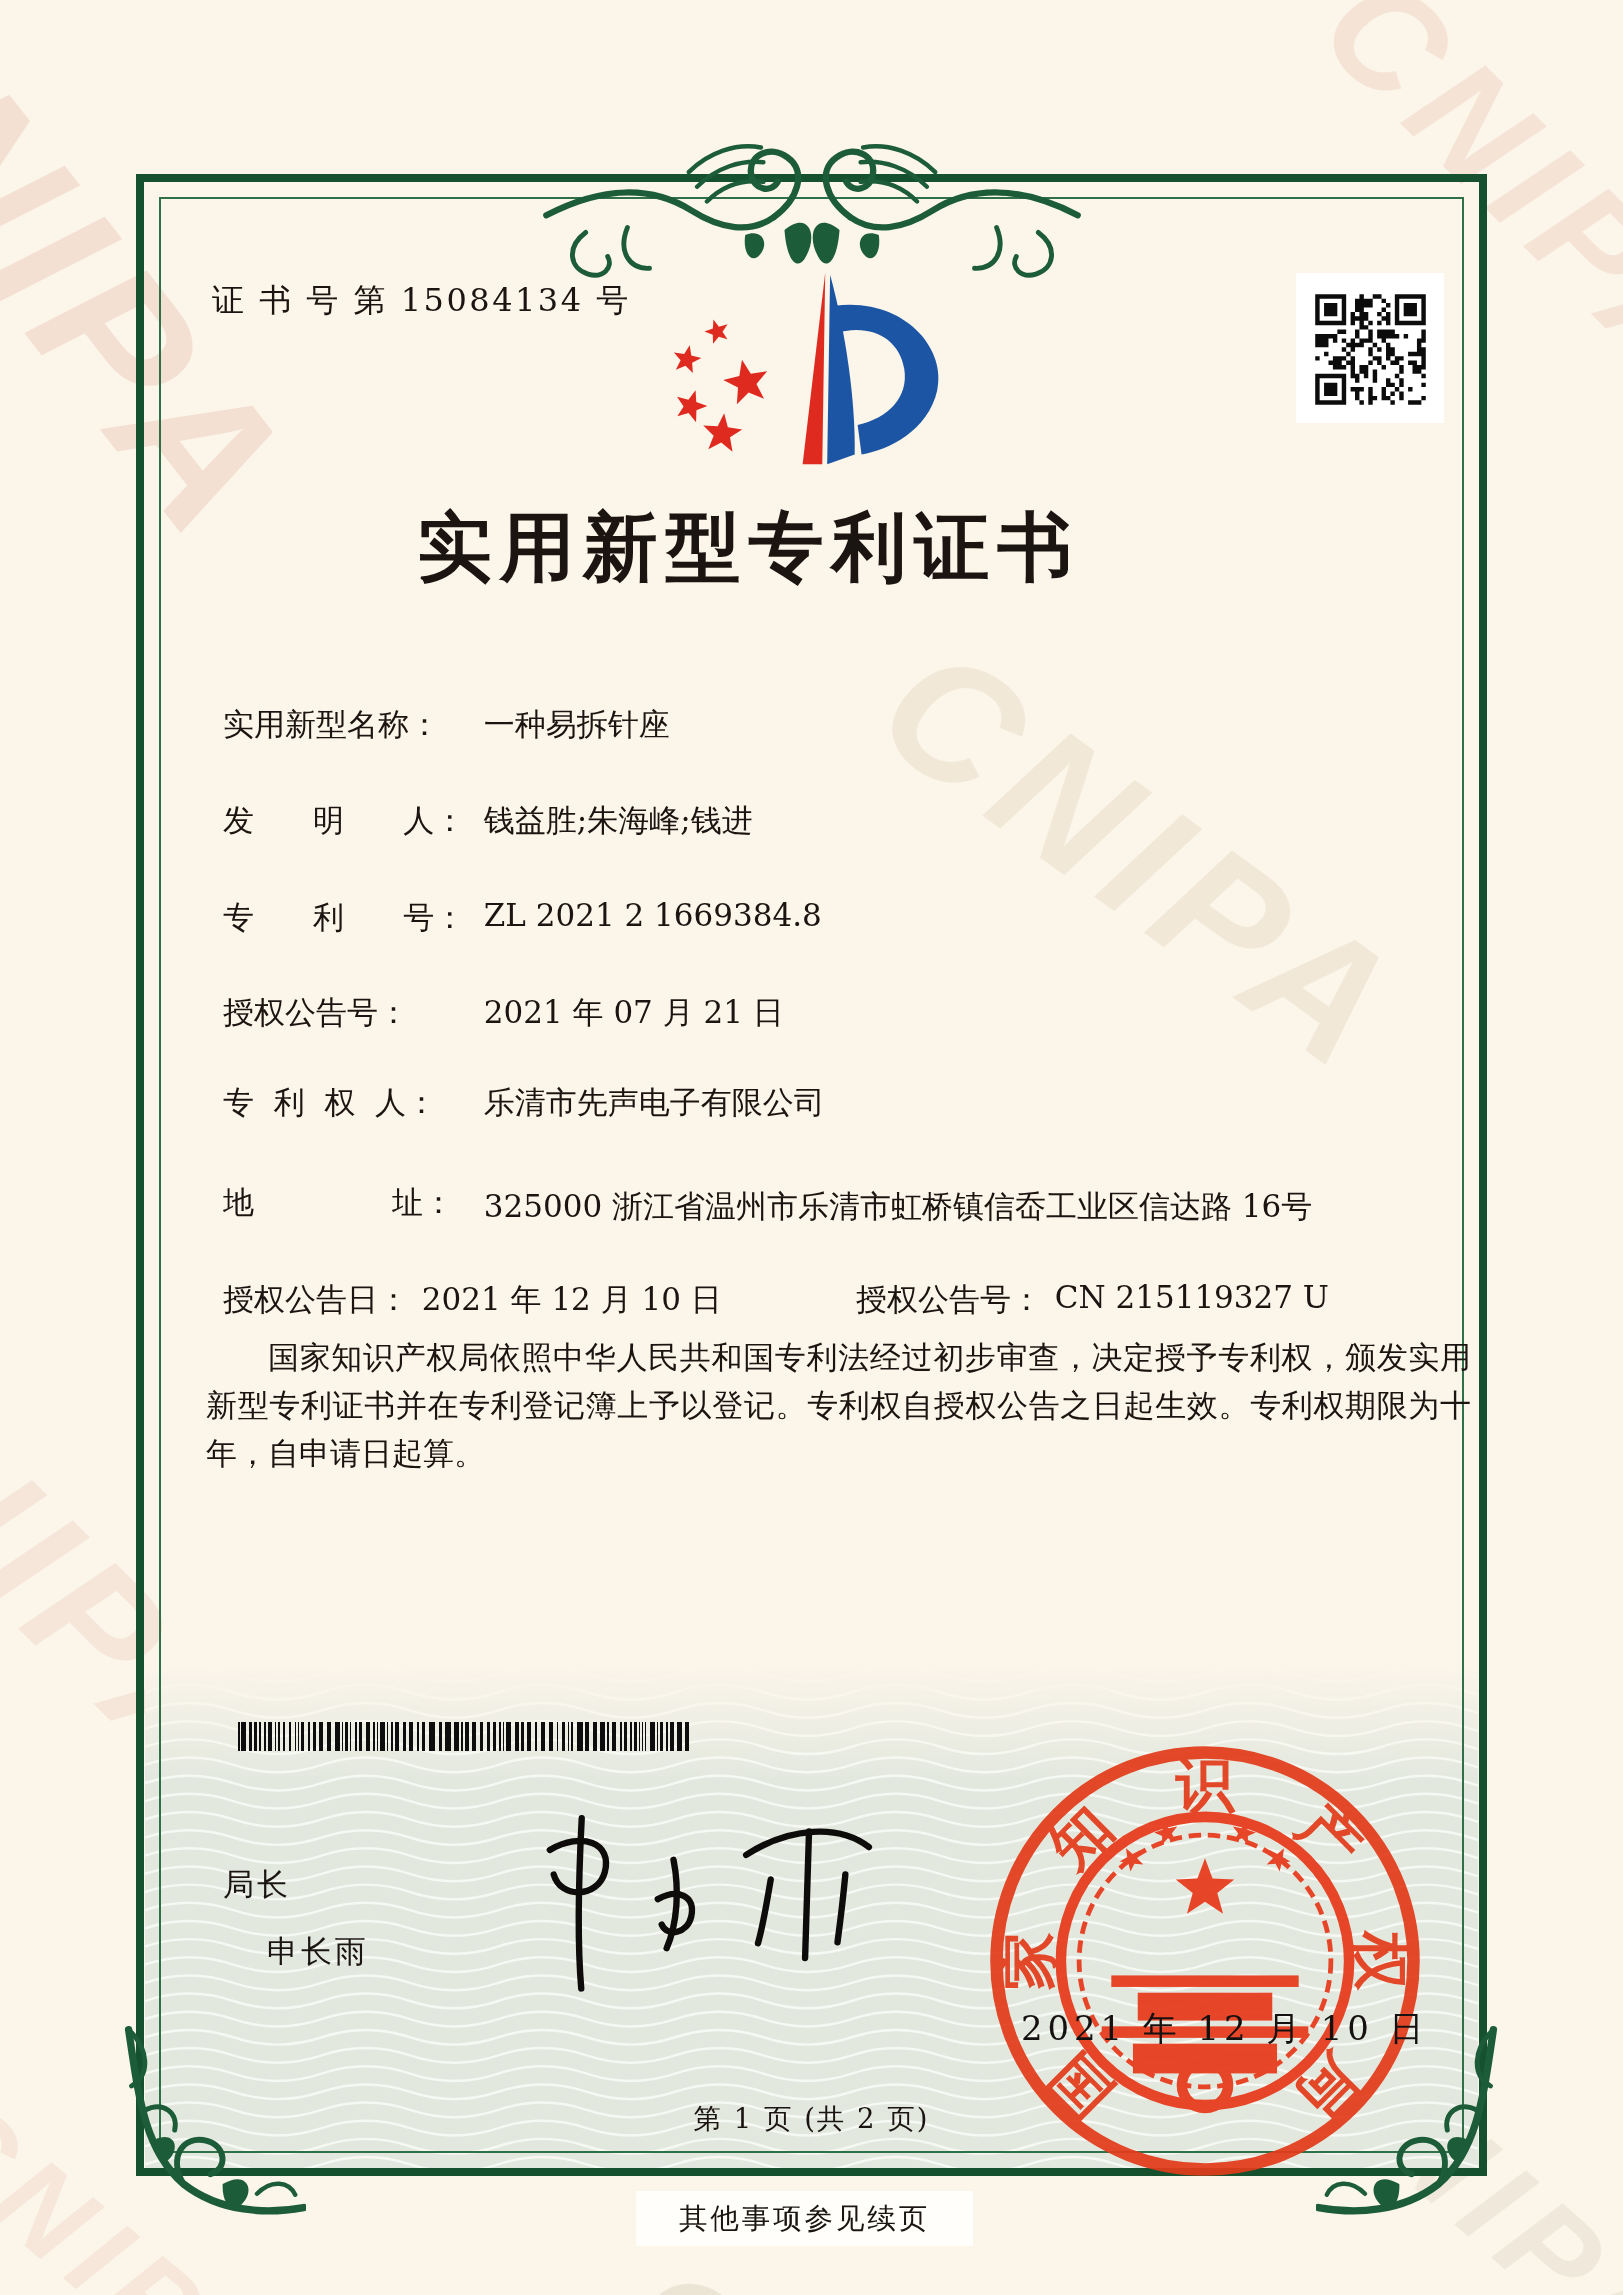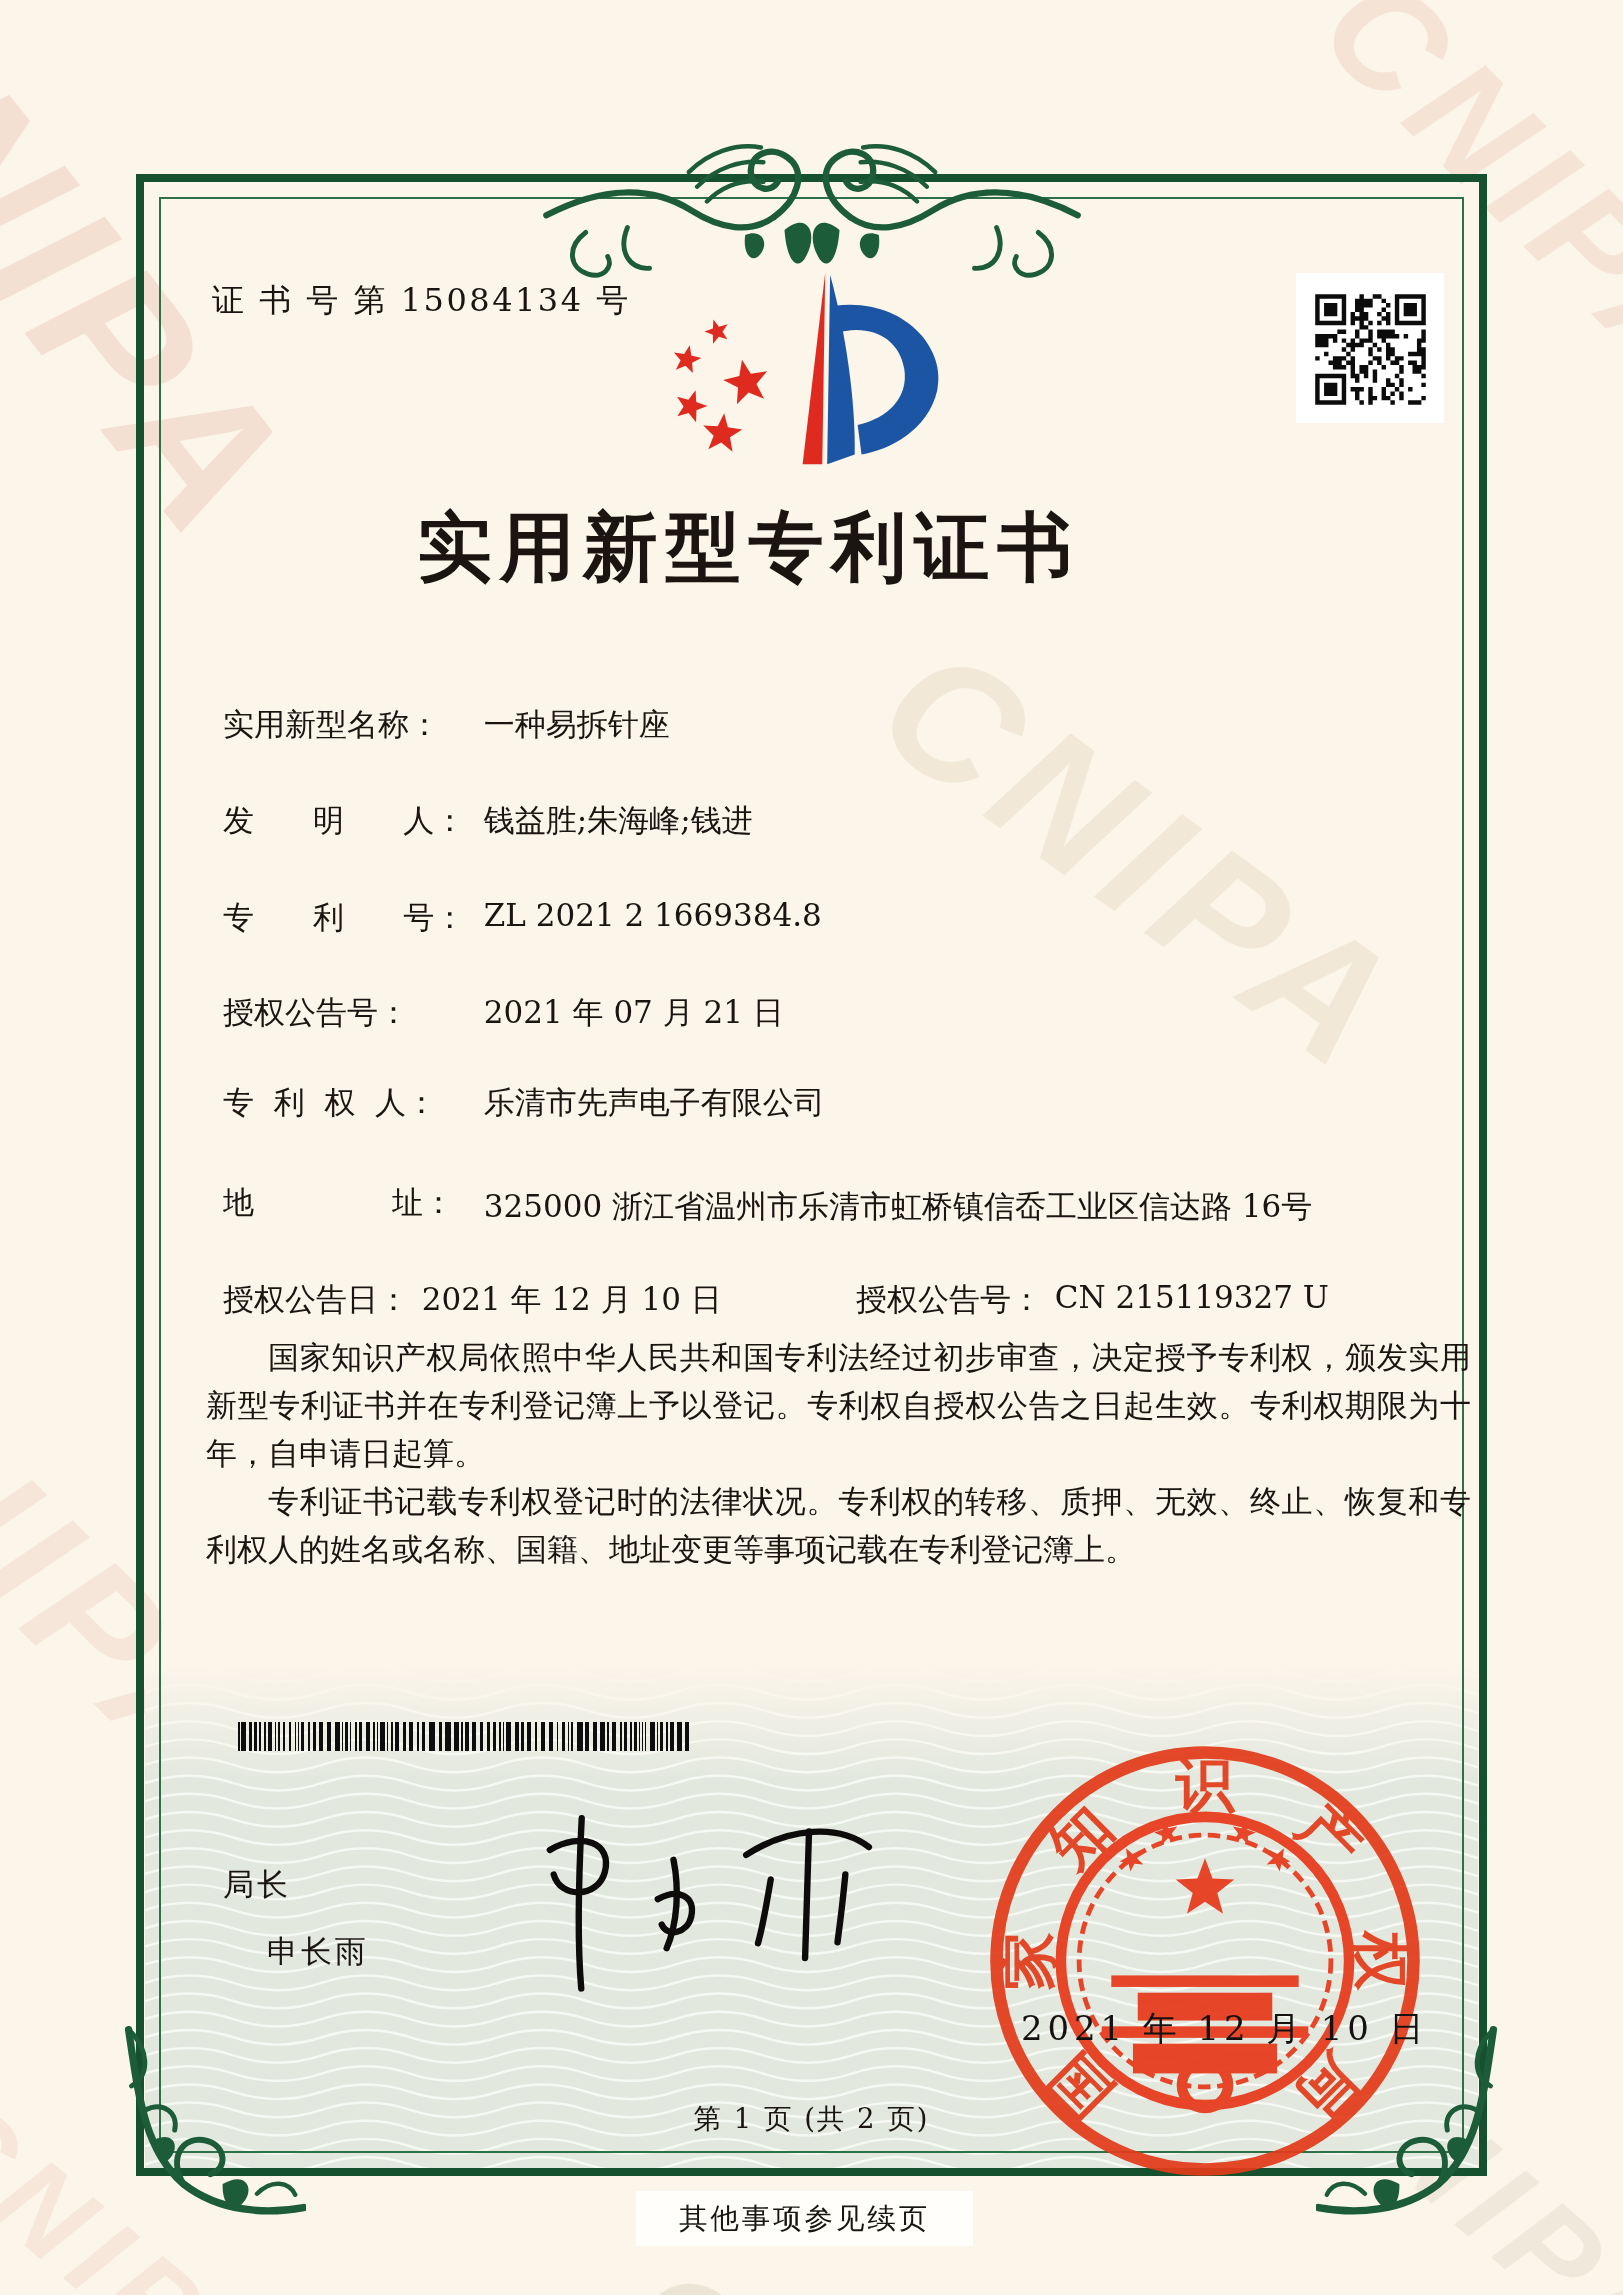--- a/index.html
+++ b/index.html
@@ -188,21 +188,20 @@
 
   <div class="frow" style="top:1279px;">
     <span class="glabel">授权公告日：</span><span class="fvalue">2021 年 12 月 10 日</span>
     <span class="grant-col2">
       <span class="glabel">授权公告号：</span><span class="fvalue">CN 215119327 U</span>
     </span>
   </div>
 
   <div class="body-text">
     <p>国家知识产权局依照中华人民共和国专利法经过初步审查，决定授予专利权，颁发实用新型专利证书并在专利登记簿上予以登记。专利权自授权公告之日起生效。专利权期限为十年，自申请日起算。</p>
-    <p>专利证书记载专利权登记时的法律状况。专利权的转移、质押、无效、终止、恢复和专利权人的姓名或名称、国籍、地址变更等事项记载在专利登记簿上。</p>
   </div>
 
   <div class="barcode" id="barcode">
       <div style="width: 1.5px; margin-right: 1.5px;"></div>
       <div style="width: 5.4px; margin-right: 2.9px;"></div>
       <div style="width: 2.9px; margin-right: 2px;"></div>
       <div style="width: 2.9px; margin-right: 1.5px;"></div>
       <div style="width: 2.9px; margin-right: 2.9px;"></div>
       <div style="width: 2px; margin-right: 1.5px;"></div>
       <div style="width: 3.9px; margin-right: 2.9px;"></div>

